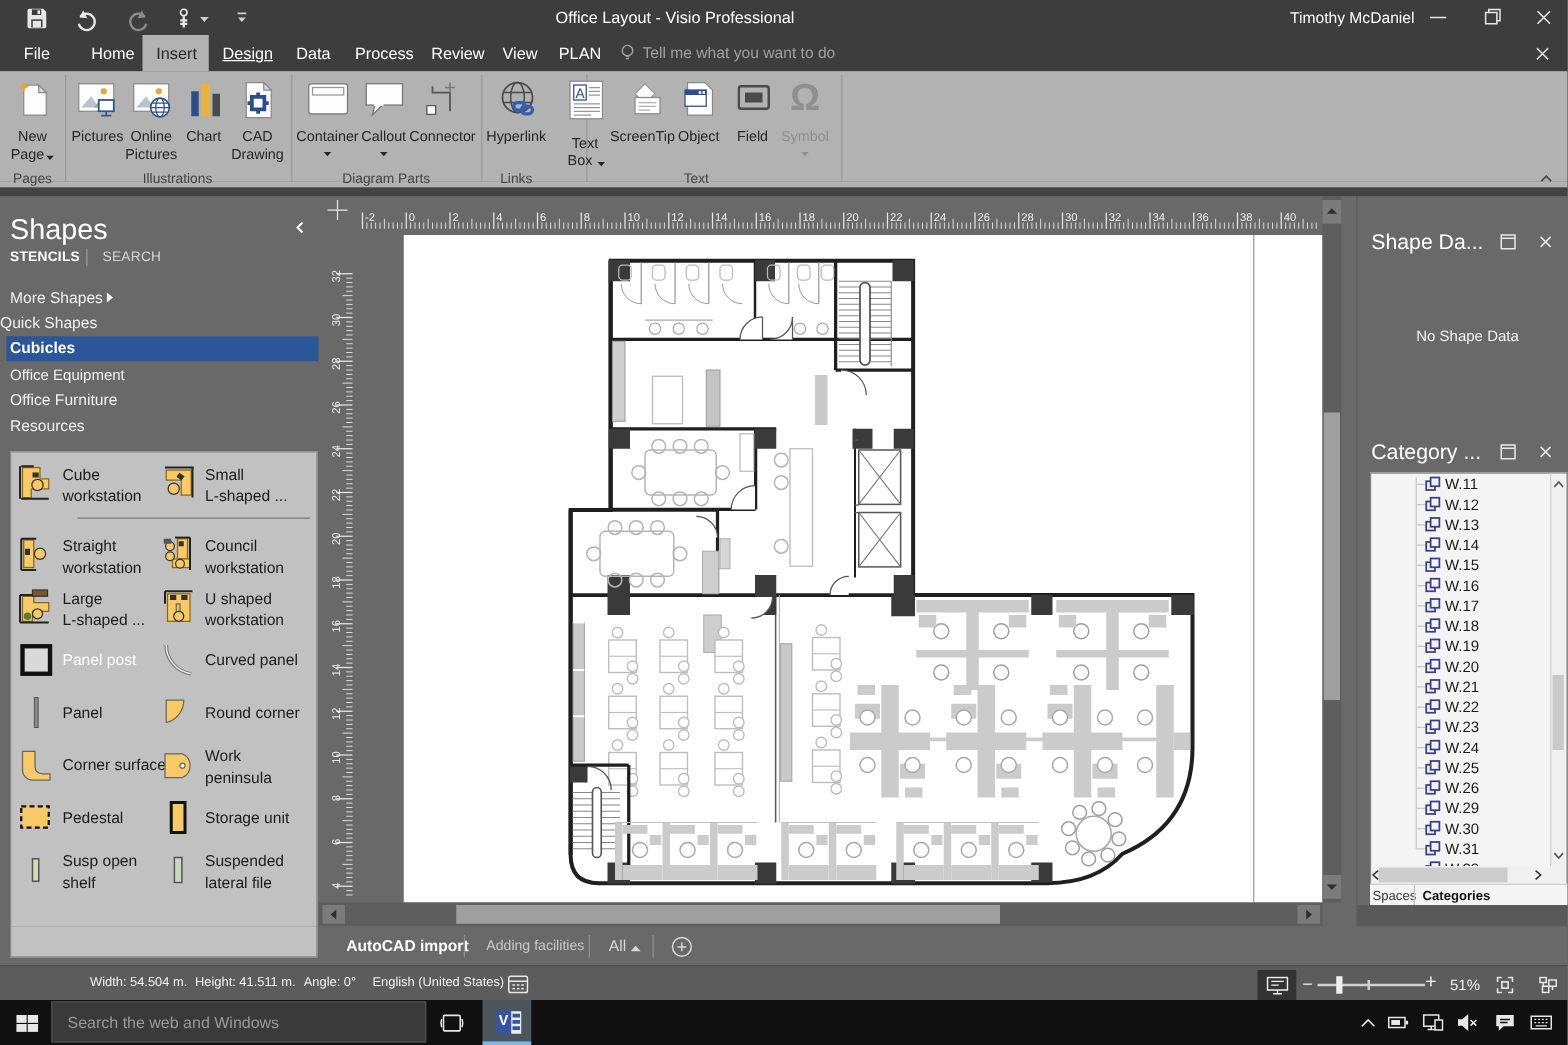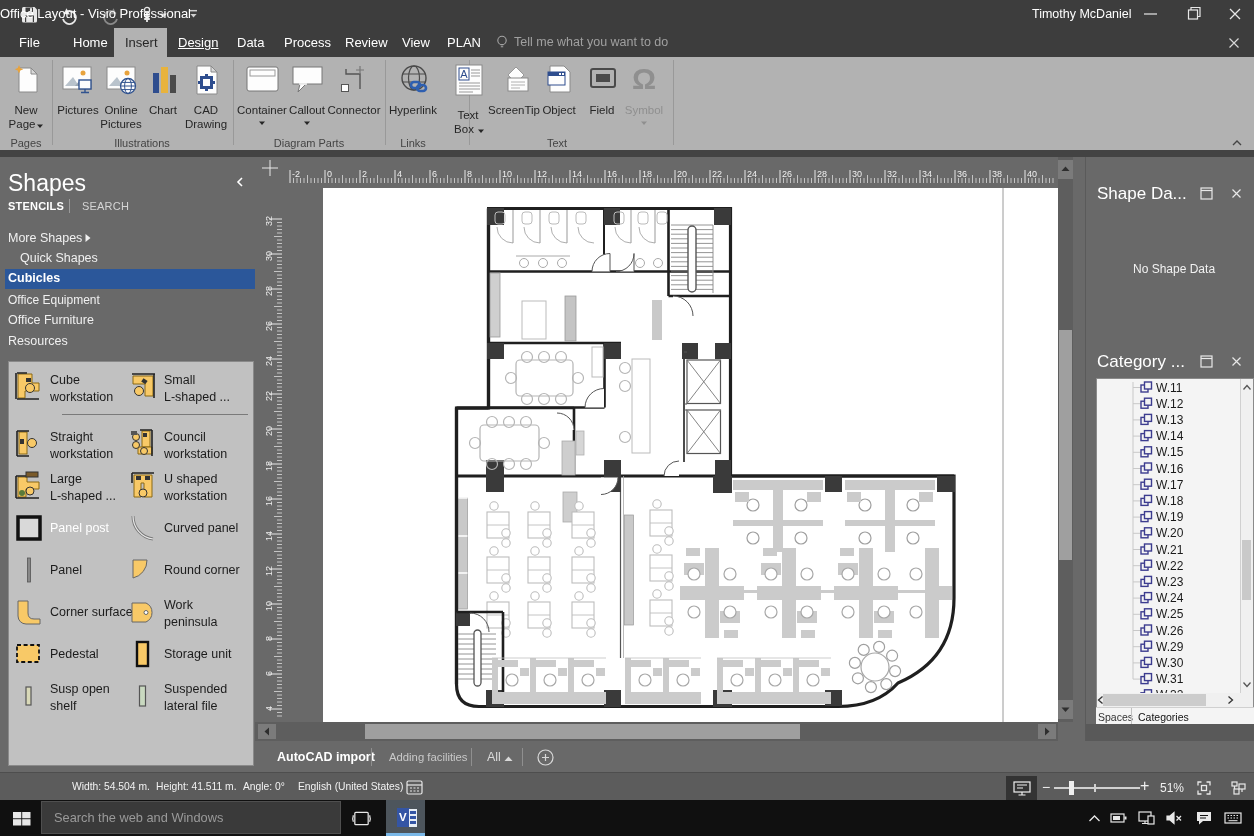--- a/index.html
+++ b/index.html
@@ -28,21 +28,21 @@
 <g transform="translate(126,2)" fill="none" stroke="#e8e8e8" stroke-width="1.3">
       <circle cx="7" cy="4" r="2.6"></circle>
       <path d="M7 7 v9 M4.2 10.2 h5.6 M4.2 13 h5.6" stroke-width="1.8"></path>
     </g>
 <path d="M146 9.5 l3.5 4 3.5-4 z" fill="#cfcfcf"></path>
 <g transform="translate(176,6)">
       <path d="M0 0.7 h7" stroke="#cfcfcf" stroke-width="1.5"></path>
       <path d="M0.4 4 l3.1 3.5 3.1-3.5 z" fill="#cfcfcf"></path>
     </g>
 </svg>
-<div class="tx" style="left:0;width:1254px;top:6px;text-align:left;color:#ffffff;font-size:13px;">Office Layout - Visio Professional</div>
+<div class="tx" style="left:0;width:1080px;top:6px;text-align:center;color:#ffffff;font-size:13px;">Office Layout - Visio Professional</div>
 <div class="tx" style="left:1032px;top:7px;color:#ffffff;font-size:12.5px;">Timothy McDaniel</div>
 <svg class="abs" style="left:1140px;top:0" width="114" height="28" viewBox="0 0 114 28" fill="none" stroke="#e8e8e8">
 <path d="M4 14 h13" stroke-width="1.2"></path>
 <g transform="translate(44,0)">
       <rect x="4.5" y="10" width="9" height="9" stroke-width="1.2"></rect>
       <path d="M7 10 v-2.5 h9 v9 h-2.5" stroke-width="1.2"></path>
     </g>
 <g transform="translate(86,0)">
       <path d="M4 9 l10 10 M14 9 l-10 10" stroke-width="1.3"></path>
     </g>
@@ -210,21 +210,21 @@
 <svg class="abs" style="left:234px;top:176px" width="12" height="12" viewBox="0 0 12 12" fill="none" stroke="#ffffff" stroke-width="1.6">
     <path d="M8 2 l-4 4 4 4"></path>
   </svg>
 <div class="tx" style="left:8px;top:200px;color:#ffffff;font-size:11px;font-weight:bold;letter-spacing:0.2px;">STENCILS</div>
 <div class="abs" style="left:69px;top:199px;width:1px;height:14px;background:#9a9a9a;"></div>
 <div class="tx" style="left:82px;top:200px;color:#d5d5d5;font-size:11px;letter-spacing:0.2px;">SEARCH</div>
 <div class="tx" style="left:8px;top:231px;color:#f0f0f0;font-size:12.5px;">More Shapes</div>
 <svg class="abs" style="left:84px;top:233px" width="8" height="10" viewBox="0 0 8 10">
     <path d="M1.5 1 l5 4 -5 4 z" fill="#f0f0f0"></path>
   </svg>
-<div class="tx" style="left:20px;top:251px;color:#f0f0f0;font-size:12.5px;">Quick Shapes</div>
+<div class="tx" style="left:0;top:251px;color:#f0f0f0;font-size:12.5px;">Quick Shapes</div>
 <div class="abs" style="left:5px;top:269px;width:250px;height:20px;background:#2b579a;"></div>
 <div class="tx" style="left:8px;top:271px;color:#ffffff;font-size:12.5px;font-weight:bold;">Cubicles</div>
 <div class="tx" style="left:8px;top:293px;color:#f0f0f0;font-size:12px;text-align:center;">Office Equipment</div>
 <div class="tx" style="left:8px;top:313px;color:#f0f0f0;font-size:12.5px;">Office Furniture</div>
 <div class="tx" style="left:8px;top:334px;color:#f0f0f0;font-size:12.5px;">Resources</div>
 <div class="abs" style="left:8px;top:361px;width:246px;height:405px;background:#c1c1c1;border:1px solid #8a8a8a;"></div>
 <div class="abs" style="left:62px;top:414px;width:186px;height:1px;background:#7a7a7a;"></div>
 <svg class="abs" style="left:14px;top:372px" width="30" height="32" viewBox="0 0 30 32">
     <path d="M4 2 v24 h7 v-7 h14 v-8 h-7 v-9 z" fill="#f8c967" stroke="#8a6914"></path>
     <path d="M2 1 v26 M3 1 h10 M3 27 h22" stroke="#222" stroke-width="1.6" fill="none"></path>
@@ -1216,21 +1216,21 @@
 <div class="abs" style="left:1103px;top:694px;width:103px;height:12px;background:#cccccc;"></div>
 <svg class="abs" style="left:1097px;top:696px" width="7" height="8" viewBox="0 0 7 8">
     <path d="M5.5 0.5 l-4 3.5 4 3.5" fill="none" stroke="#333" stroke-width="1.3"></path>
   </svg>
 <svg class="abs" style="left:1227px;top:696px" width="7" height="8" viewBox="0 0 7 8">
     <path d="M1.5 0.5 l4 3.5 -4 3.5" fill="none" stroke="#333" stroke-width="1.3"></path>
   </svg>
 <div class="abs" style="left:1096px;top:707px;width:158px;height:17px;background:#f4f4f4;border-top:1px solid #d0d0d0;"></div>
 <div class="tx" style="left:1098px;top:711px;color:#333;font-size:10.5px;">Spaces</div>
 <div class="abs" style="left:1131px;top:708px;width:1px;height:16px;background:#c0c0c0;"></div>
-<div class="tx" style="left:1138px;top:711px;color:#111;font-size:10.5px;font-weight:normal;">Categories</div>
+<div class="tx" style="left:1138px;top:711px;color:#111;font-size:10.5px;font-weight:bold;">Categories</div>
 <div class="abs" style="left:1086px;top:724px;width:168px;height:48px;background:#595959;"></div>
 <div class="abs" style="left:255px;top:722px;width:803px;height:19px;background:#5e5e5e;"></div>
 <div class="abs" style="left:258px;top:724px;width:18px;height:15px;background:#7b7b7b;"></div>
 <svg class="abs" style="left:263px;top:727px" width="8" height="9" viewBox="0 0 8 9">
     <path d="M6 0.5 l-4.5 4 4.5 4 z" fill="#2e2e2e"></path>
   </svg>
 <div class="abs" style="left:365px;top:724px;width:435px;height:15px;background:#9f9f9f;"></div>
 <div class="abs" style="left:1038px;top:724px;width:18px;height:15px;background:#7b7b7b;"></div>
 <svg class="abs" style="left:1043px;top:727px" width="8" height="9" viewBox="0 0 8 9">
     <path d="M2 0.5 l4.5 4 -4.5 4 z" fill="#2e2e2e"></path>

